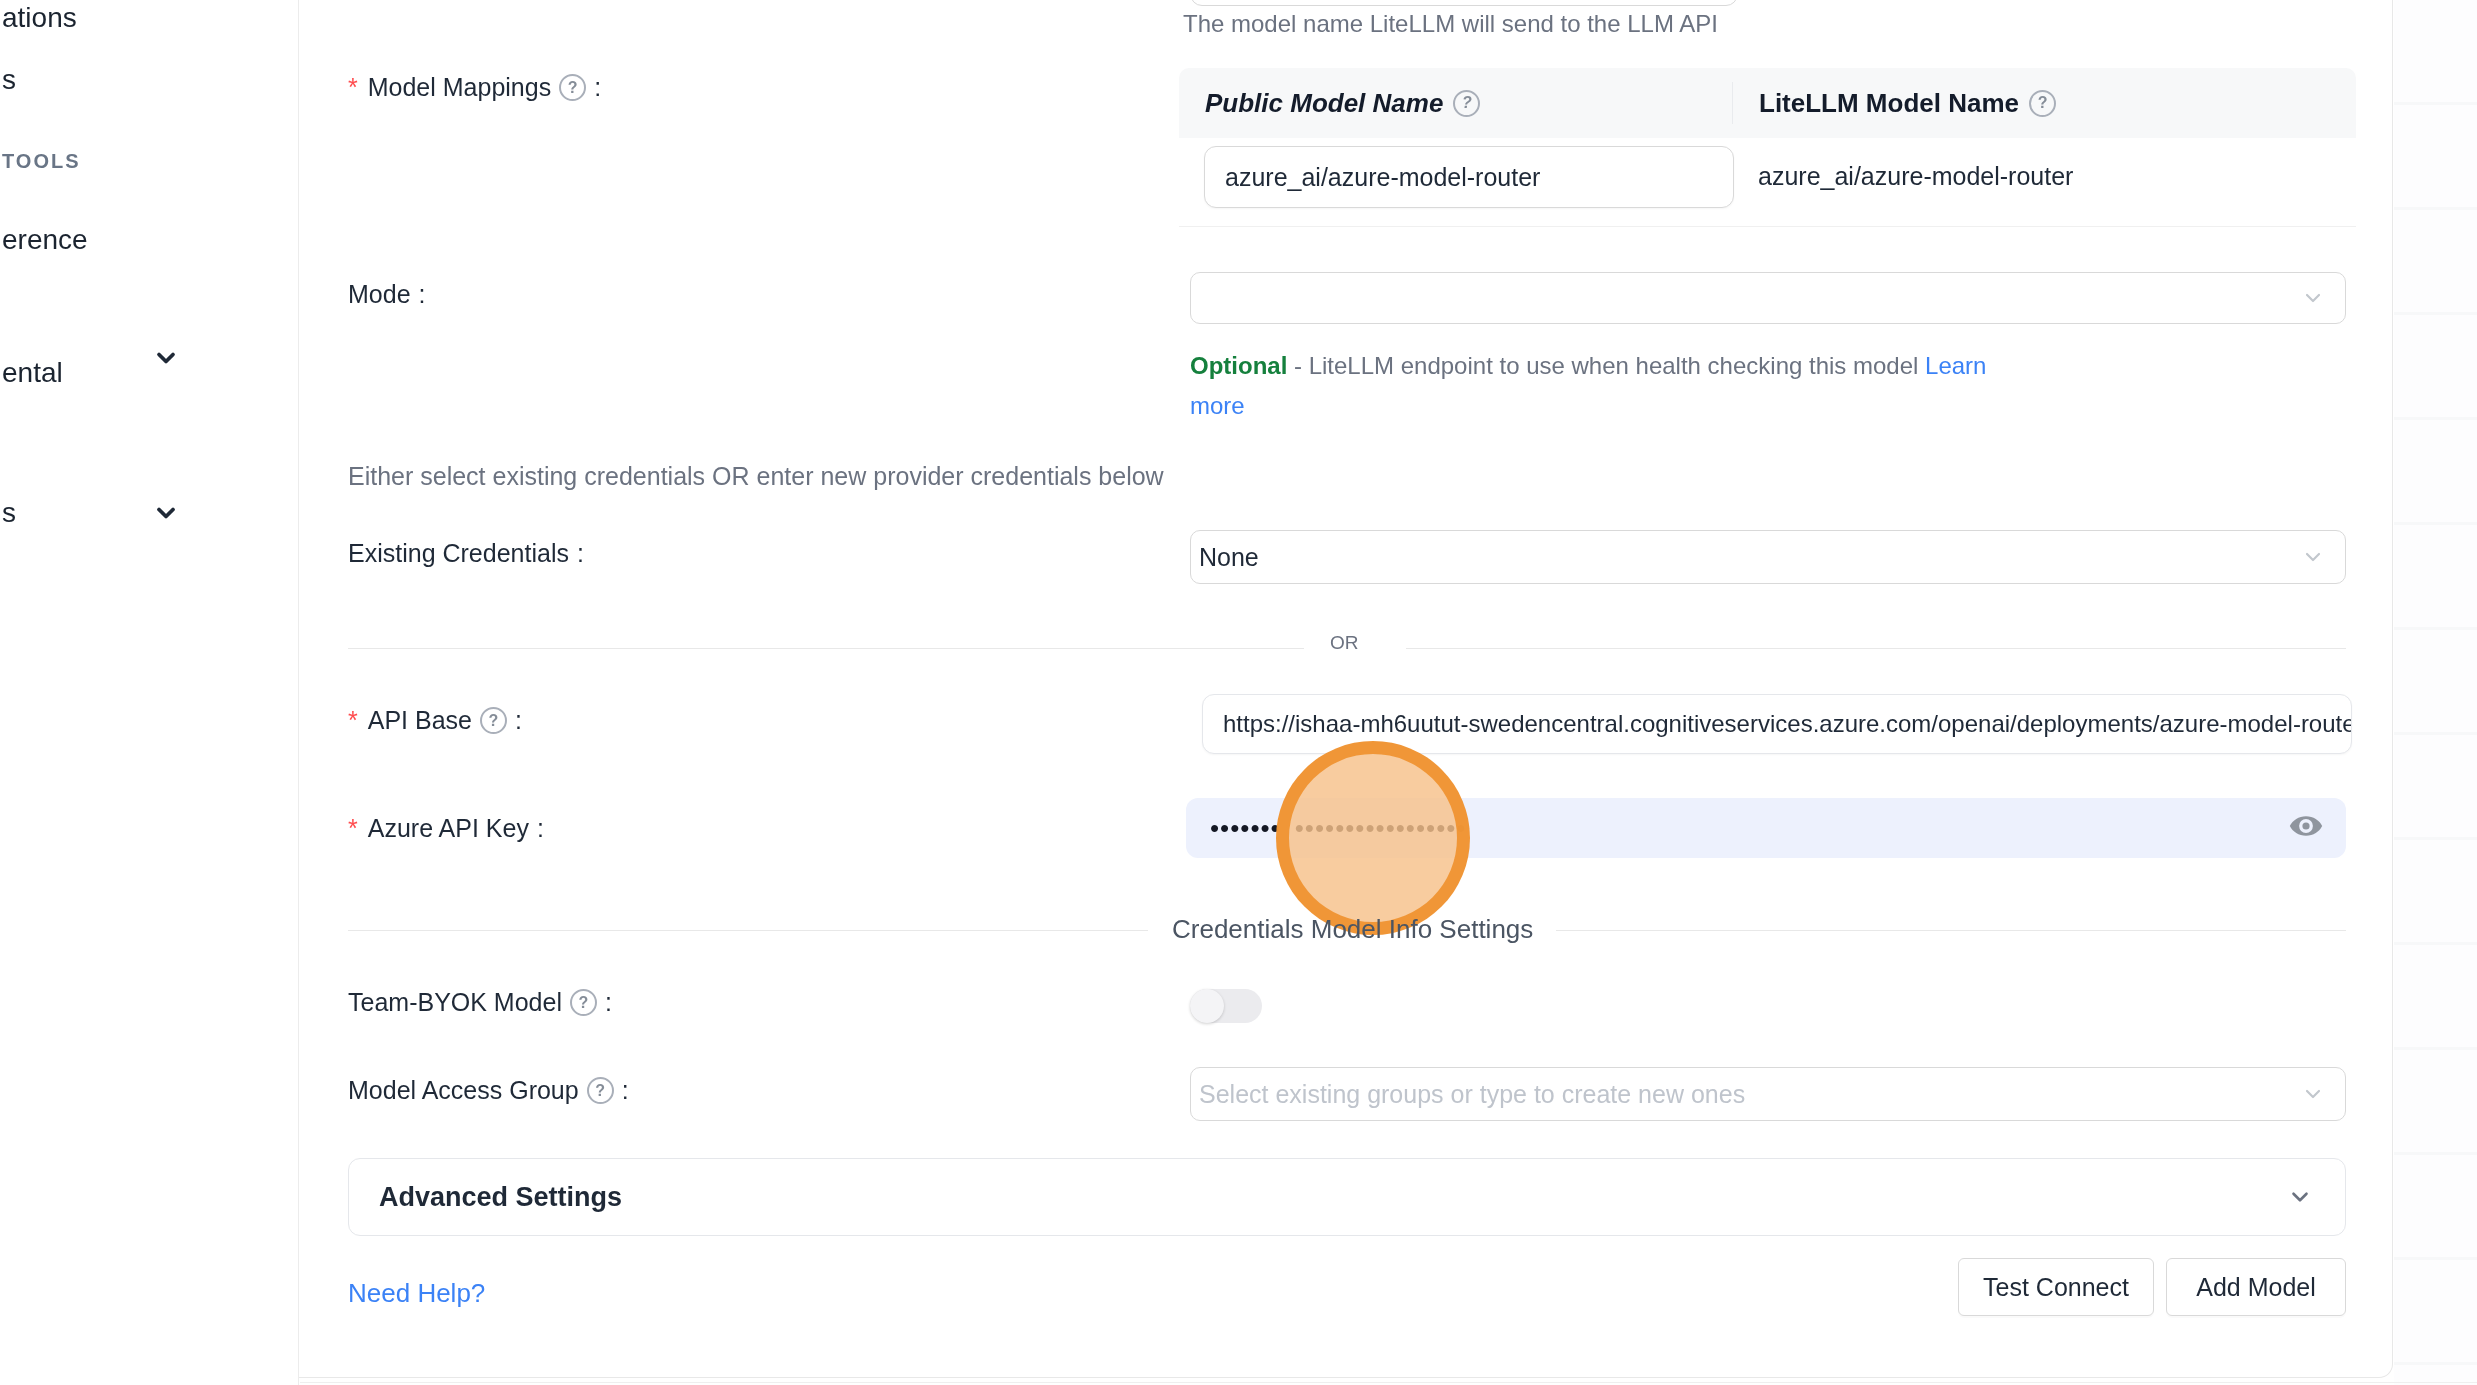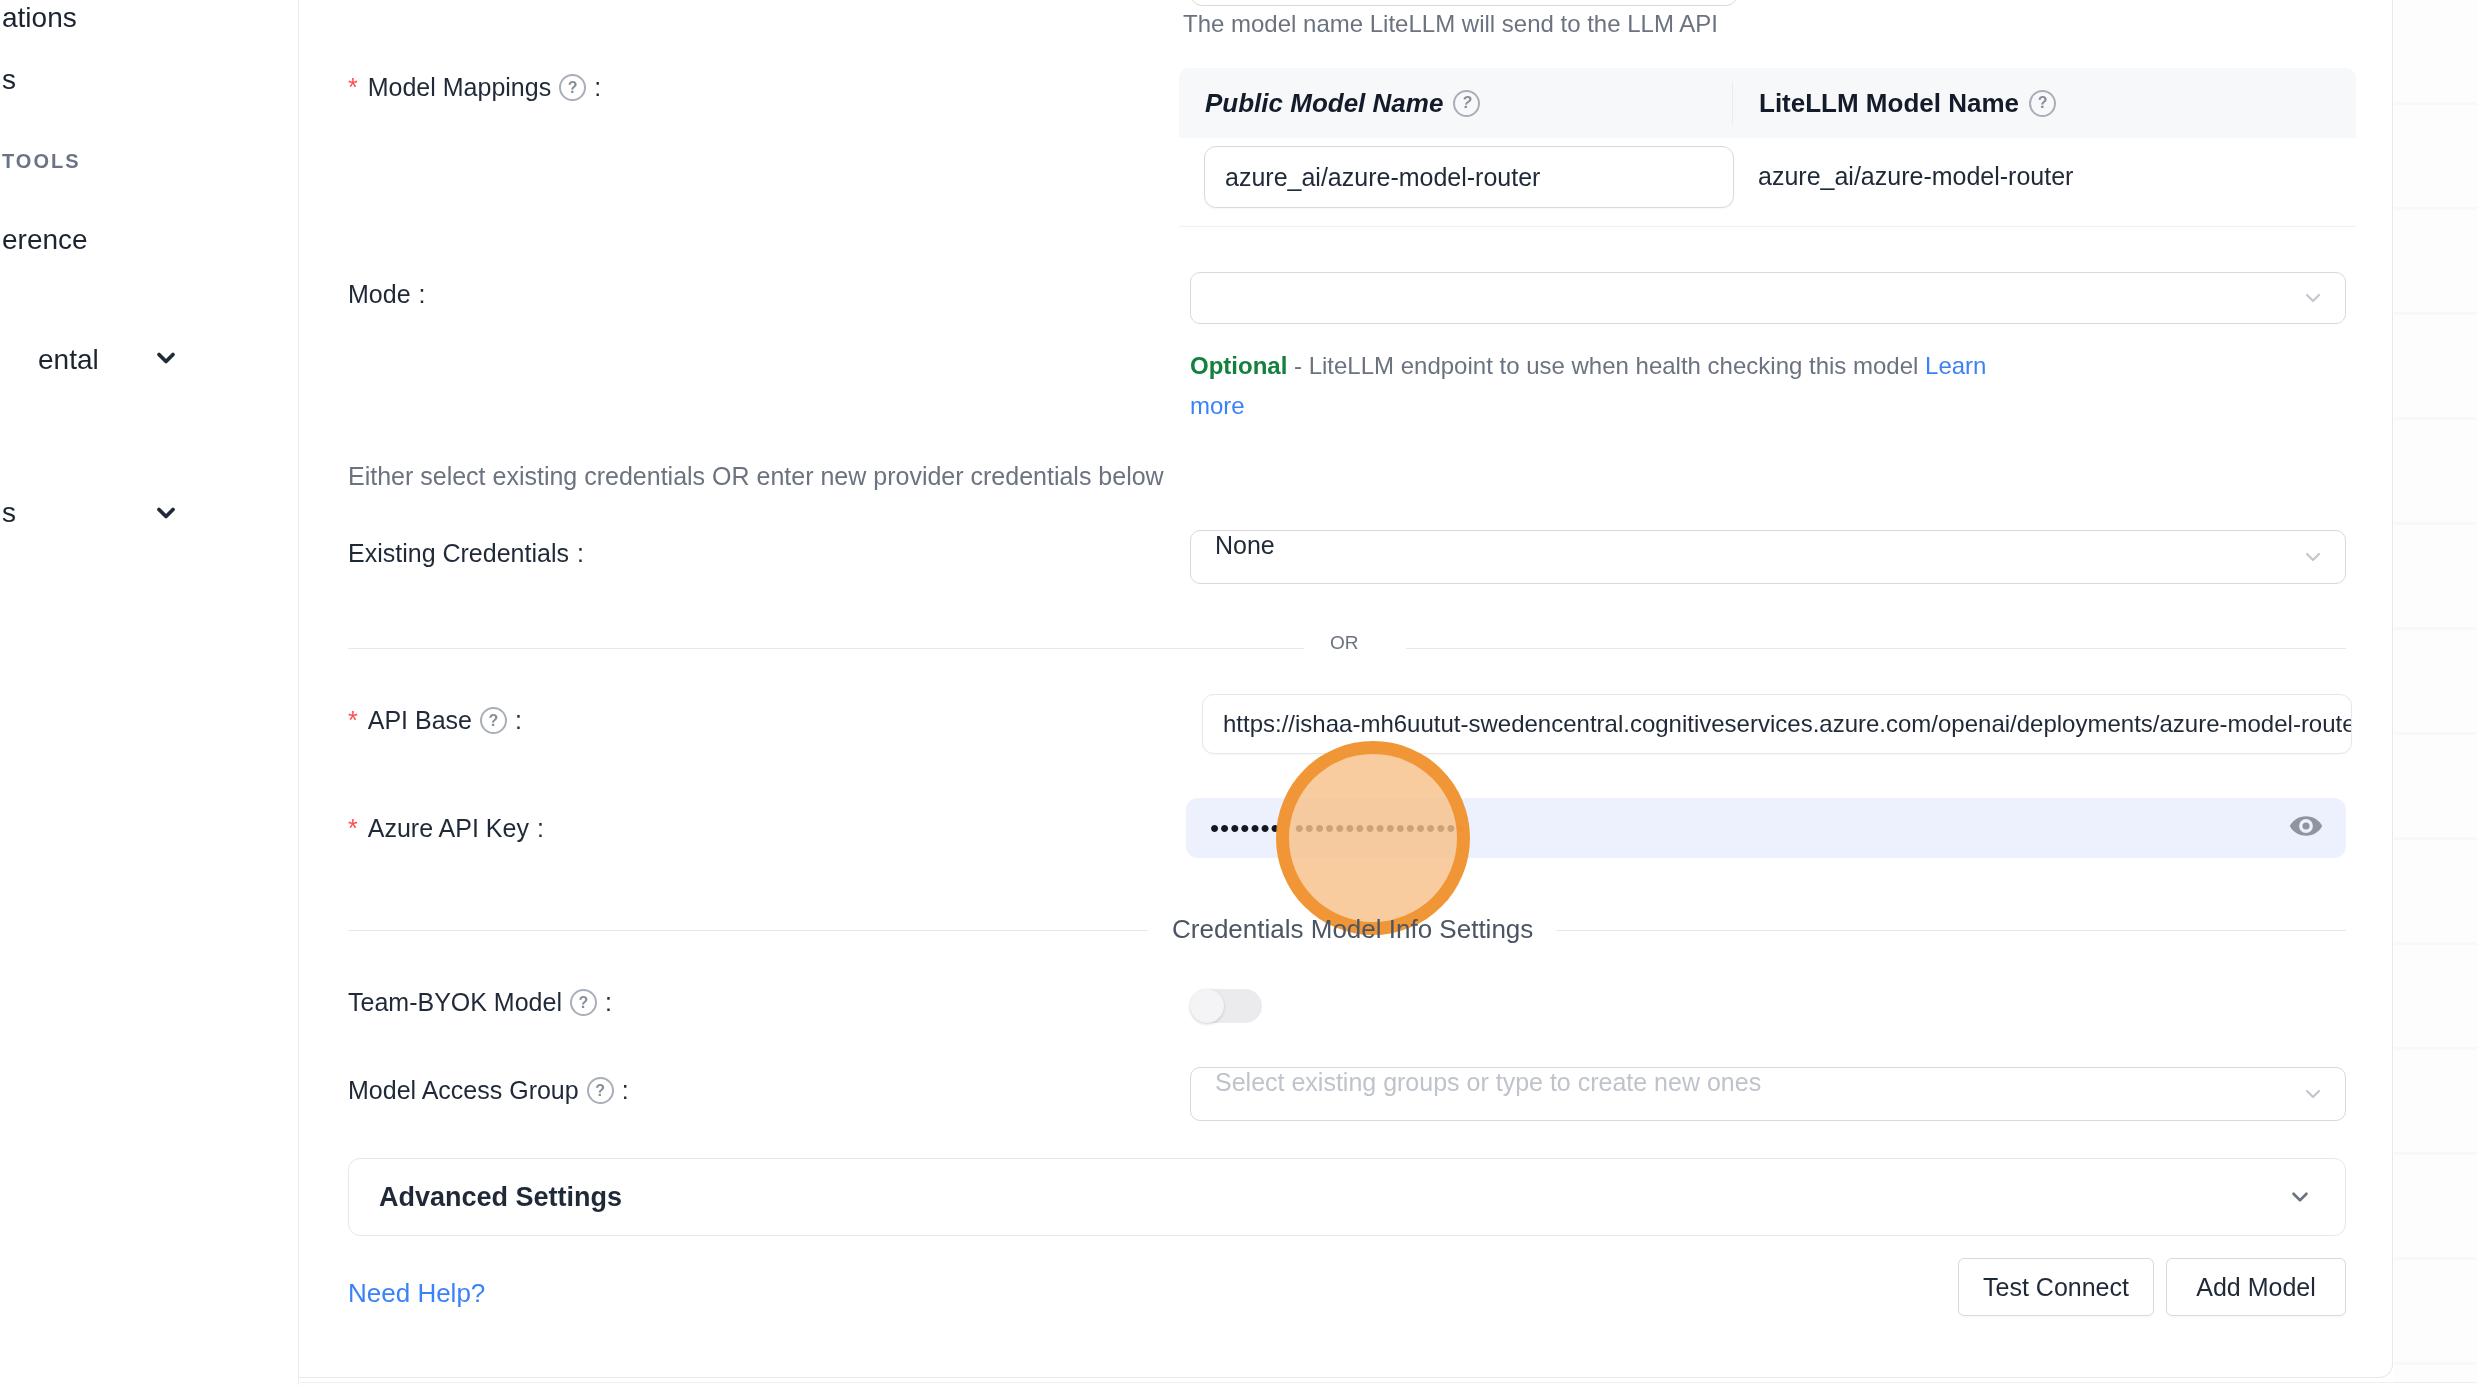--- a/index.html
+++ b/index.html
@@ -33,22 +33,22 @@
   
   .thead { position:absolute; background:#f7f8f9; border-radius:10px 10px 0 0; display:flex; align-items:center; }
   .th { font-size:26px; font-weight:700; color:#141c2b; display:flex; align-items:center; gap:10px; }
   .col-div { position:absolute; width:1px; background:#e9ebee; }
   .row-line { position:absolute; height:1px; background:#f0f0f0; }
 
   .inp { position:absolute; background:#fff; border:1px solid #d9d9d9; border-radius:12px;
          display:flex; align-items:center; font-size:25px; color:#1f2937;
          box-shadow:0 1px 2px rgba(0,0,0,0.04); padding:0 20px; white-space:nowrap; overflow:hidden; }
   .sel { position:absolute; background:#fff; border:1px solid #d9d9d9; border-radius:10px;
-         display:flex; font-size:25px; color:#1f2937;
-         padding:0 56px 0 24px; white-space:nowrap; overflow:hidden; cursor:pointer; }
+         display:flex; align-items:center; font-size:25px; color:#1f2937;
+         padding:0 56px 0 8px; white-space:nowrap; overflow:hidden; cursor:pointer; }
   .sel .chev { position:absolute; right:20px; top:50%; transform:translateY(-50%); }
   .placeholder { color:#bfc4cc; }
   .plain-val { font-size:25px; color:#1f2937; white-space:nowrap; }
 
   .link { color:#3b82f6; cursor:pointer; }
 
   .or-line { position:absolute; height:1px; background:#e8e8e8; }
   .or-text { position:absolute; font-size:19px; color:#6b7280; }
 
   .divider-text { position:absolute; font-size:26px; color:#4b5563; white-space:nowrap; }
@@ -83,21 +83,21 @@
 </head>
 <body>
 
 <div class="screen">
 
   <nav class="sidebar">
     <div class="side-item" style="top:2px;">ations</div>
     <div class="side-item" style="top:64px;">s</div>
     <div class="side-section" style="top:150px;">TOOLS</div>
     <div class="side-item" style="top:224px;">erence</div>
-    <div class="side-item" style="top:344px;margin-left:36px;">ental</div>
+    <div class="side-item" style="top:357px;">ental</div>
     <svg class="side-chev" style="left:152px; top:344px;" width="28" height="28" viewBox="0 0 24 24">
         <polyline points="6,9 12,15 18,9" fill="none" stroke="#1f2937" stroke-width="3.2" stroke-linecap="round" stroke-linejoin="round"></polyline>
       </svg>
     <div class="side-item" style="top:497px;">s</div>
     <svg class="side-chev" style="left:152px; top:499px;" width="28" height="28" viewBox="0 0 24 24">
         <polyline points="6,9 12,15 18,9" fill="none" stroke="#1f2937" stroke-width="3.2" stroke-linecap="round" stroke-linejoin="round"></polyline>
       </svg>
   </nav>
 
   <main class="card"></main>

